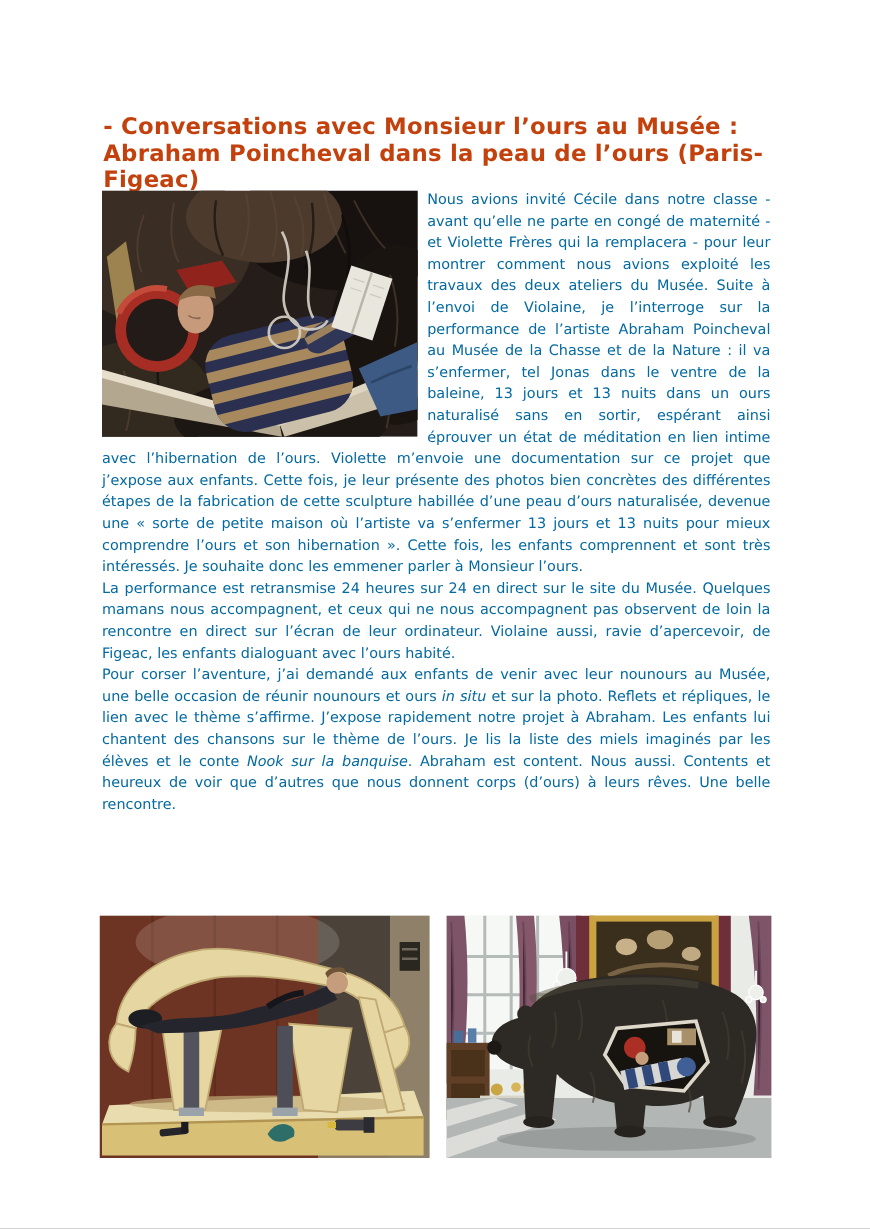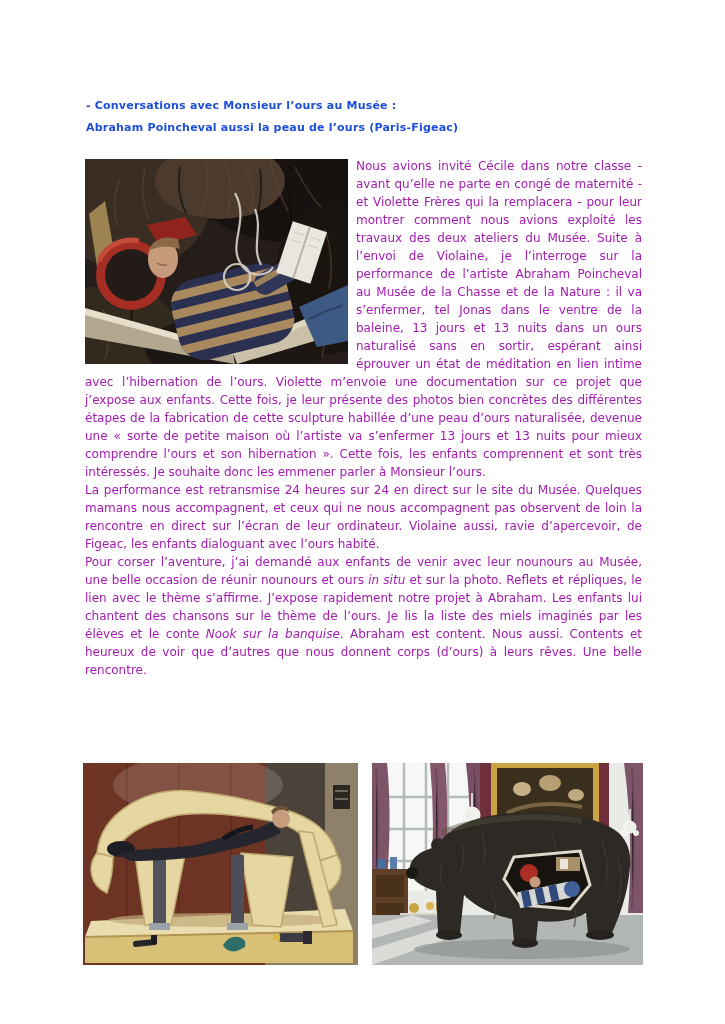--- a/index.html
+++ b/index.html
@@ -6,26 +6,26 @@
   .page{
     position:relative;
     width:725px;height:1024px;
     margin:0 auto;
     background:#ffffff;
     font-family:"DejaVu Sans","Liberation Sans",sans-serif;
     overflow:hidden;
   }
   .title-block{
     position:absolute;left:86px;top:95px;width:580px;
-    color:#1d4ed8;font-weight:bold;font-size:11px;line-height:22px;
+    color:#c2410c;font-weight:bold;font-size:19px;line-height:22px;
     letter-spacing:.2px;
   }
   .article{
     position:absolute;left:85px;top:157px;width:557px;
-    color:#a21caf;font-size:12px;line-height:18px;
+    color:#0369a1;font-size:12px;line-height:18px;
     text-align:justify;
   }
   .article p{margin:0;}
   .article em{}
   figure{margin:0;padding:0;}
   .top-photo{
     float:left;width:263px;height:205px;
     margin:2px 8px 5px 0;
   }
   .photo-frame{display:block;width:100%;height:100%;}
@@ -37,21 +37,21 @@
   .bp-right{width:271px;height:202px;}
   svg{display:block;}
 </style>
 </head>
 <body>
 
 <div class="page">
 
   <div class="title-block">
     <div>- Conversations avec Monsieur l’ours au Musée :</div>
-    <div>Abraham Poincheval aussi la peau de l’ours (Paris-Figeac)</div>
+    <div>Abraham Poincheval dans la peau de l’ours (Paris-Figeac)</div>
   </div>
 
   <div class="article">
 
     <figure class="top-photo" aria-label="L’artiste allongé à l’intérieur de l’ours en fourrure, lisant un livre">
       <svg class="photo-frame" viewBox="0 0 263 205" preserveAspectRatio="none">
         <rect width="263" height="205" fill="#241d19"></rect>
 
         <ellipse cx="45" cy="45" rx="80" ry="65" fill="#3a2d24"></ellipse>
         <ellipse cx="205" cy="28" rx="95" ry="55" fill="#171210"></ellipse>

